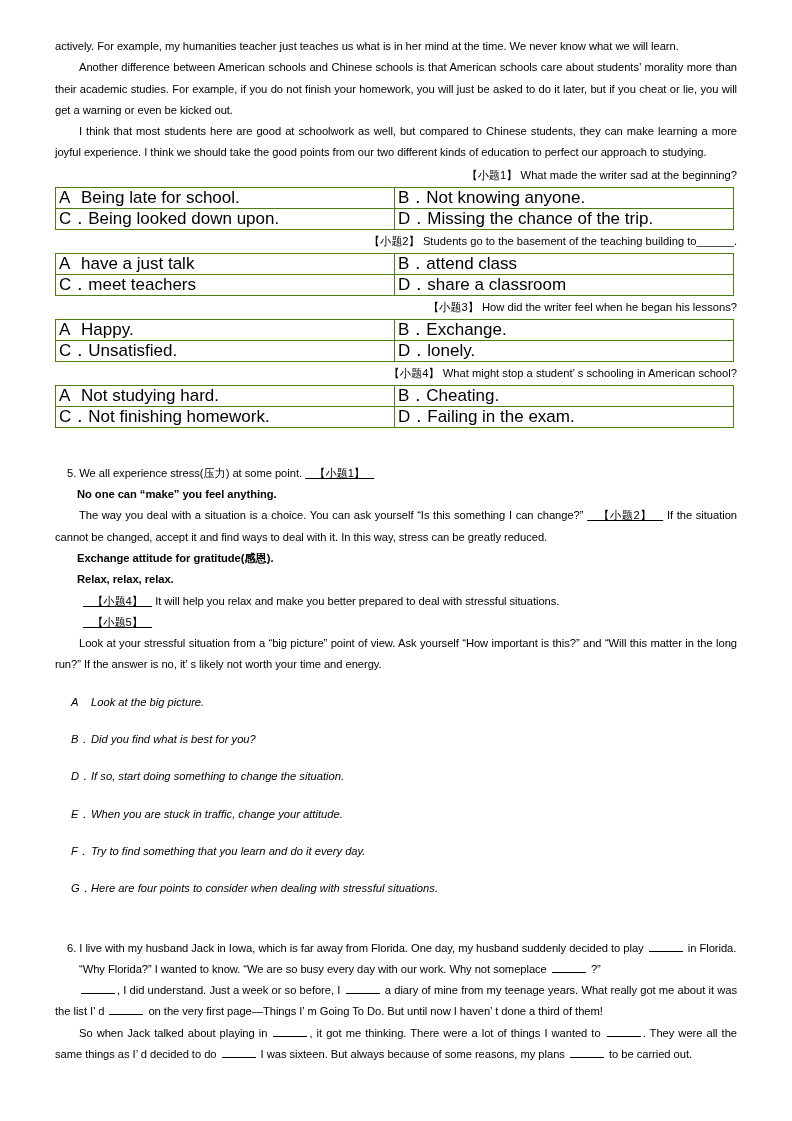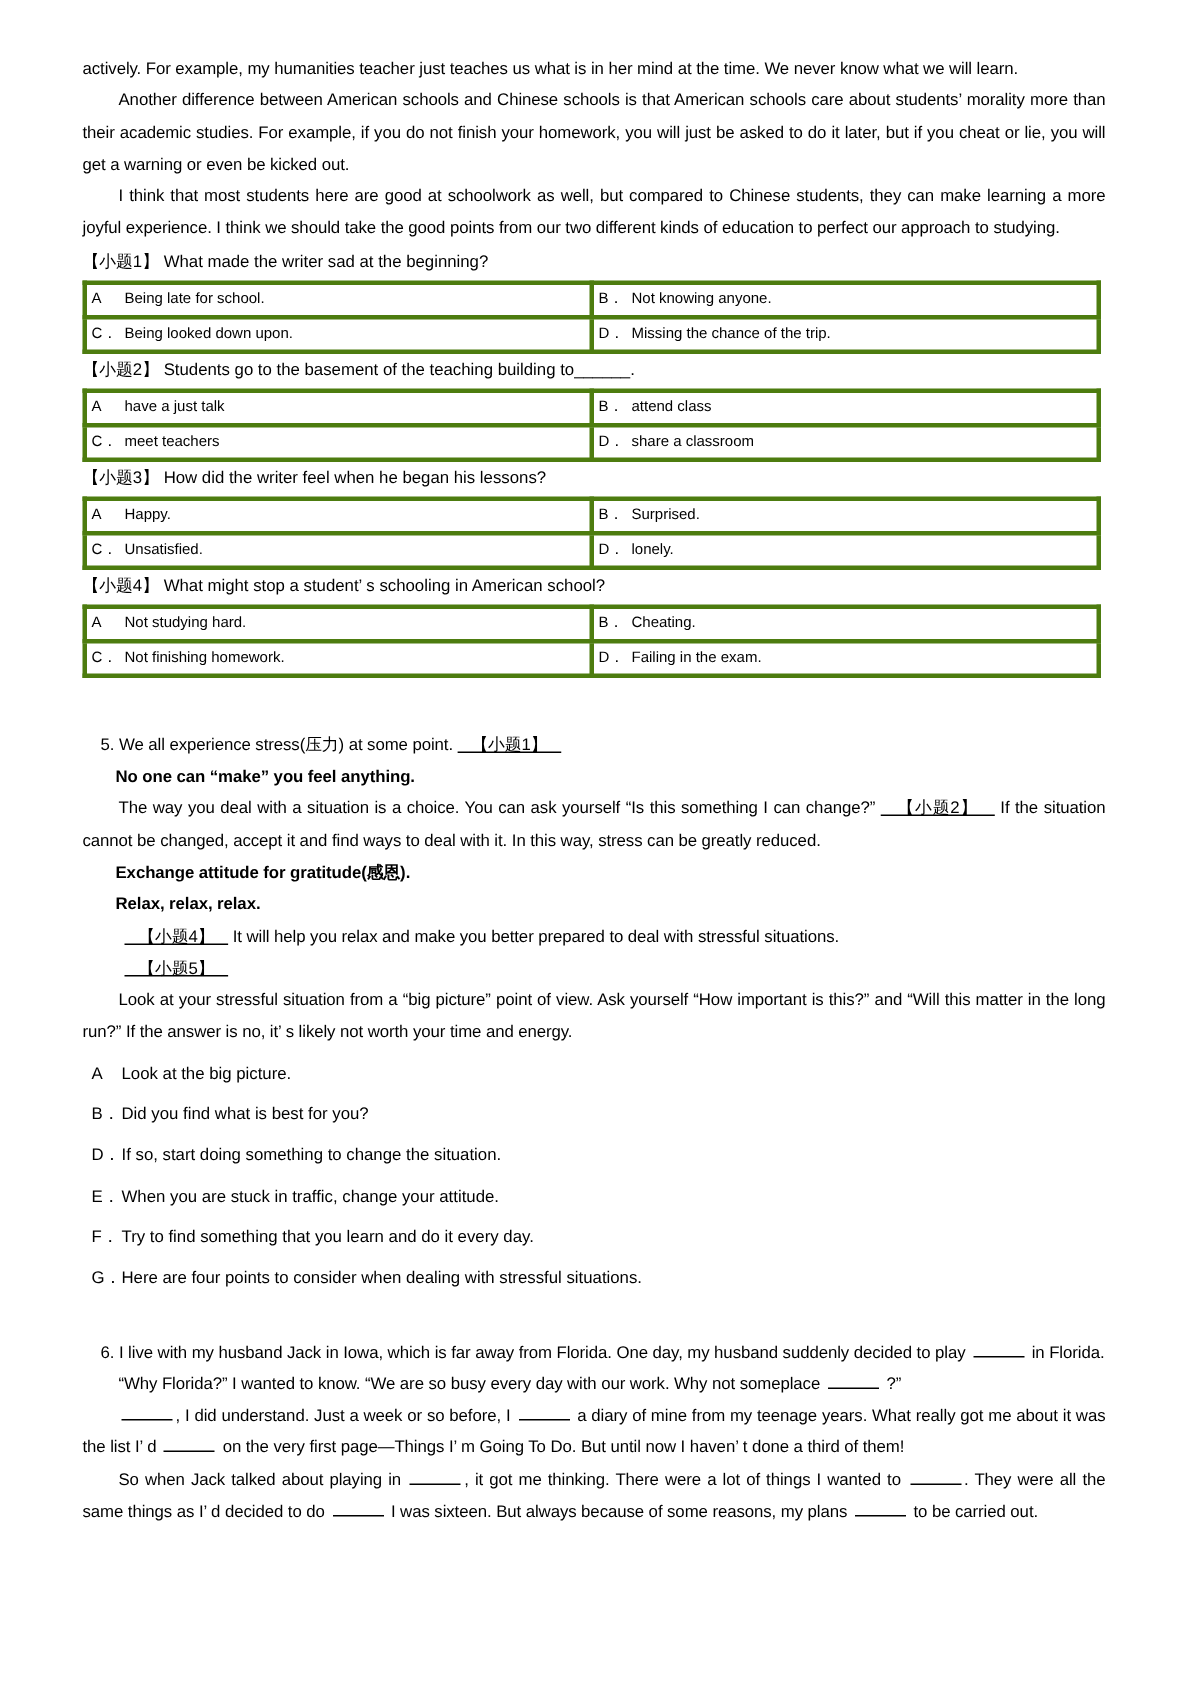--- a/index.html
+++ b/index.html
@@ -37,32 +37,33 @@
   }
   .q-label {
     font-size: 11.2px;
     line-height: 20px;
     margin: 0;
     white-space: nowrap;
   }
   .q-stem {
     margin-top: 1px;
     margin-bottom: 2px;
+    text-align: right;
   }
   table.opts {
     border-collapse: collapse;
     width: 679px;
     table-layout: fixed;
     margin: 0 0 1px 0;
   }
   table.opts td {
-    border: 3px solid #4d7c0f;
+    border: 1px solid #4d7c0f;
     height: 20px;
     padding: 0 0 0 3px;
-    font-size: 10px;
+    font-size: 17px;
     line-height: 19px;
     vertical-align: middle;
     white-space: nowrap;
     overflow: hidden;
   }
   table.opts td .lt {
     display: inline-block;
     min-width: 22px;
   }
   .blank-u {
@@ -75,22 +76,23 @@
     width: 34px;
     height: 10px;
     margin: 0 2px;
     vertical-align: baseline;
   }
   .spacer-md { height: 22px; }
   .spacer-lg { height: 34px; }
   .choice-line {
     font-size: 11.2px;
     line-height: 21.3px;
-    margin: 6px;
+    margin: 16px;
     white-space: nowrap;
+    font-style: italic;
   }
   .choice-line .lt {
     display: inline-block;
     min-width: 20px;
   }
   .sec-num { white-space: pre; }
 </style>
 </head>
 <body>
 
@@ -126,21 +128,21 @@
       <td><span class="lt">D．</span><span>share a classroom</span></td>
     </tr>
   </tbody>
     </table>
 
   <p class="q-label q-stem"><span>【小题3】</span> <span>How did the writer feel when he began his lessons?</span></p>
   <table class="opts">
     <tbody>
         <tr>
       <td><span class="lt">A</span><span>Happy.</span></td>
-      <td><span class="lt">B．</span><span>Surprised.</span></td>
+      <td><span class="lt">B．</span><span>Exchange.</span></td>
     </tr>
     <tr>
       <td><span class="lt">C．</span><span>Unsatisfied.</span></td>
       <td><span class="lt">D．</span><span>lonely.</span></td>
     </tr>
   </tbody>
     </table>
 
   <p class="q-label q-stem"><span>【小题4】</span> <span>What might stop a student’  s schooling in American school?</span></p>
   <table class="opts">

